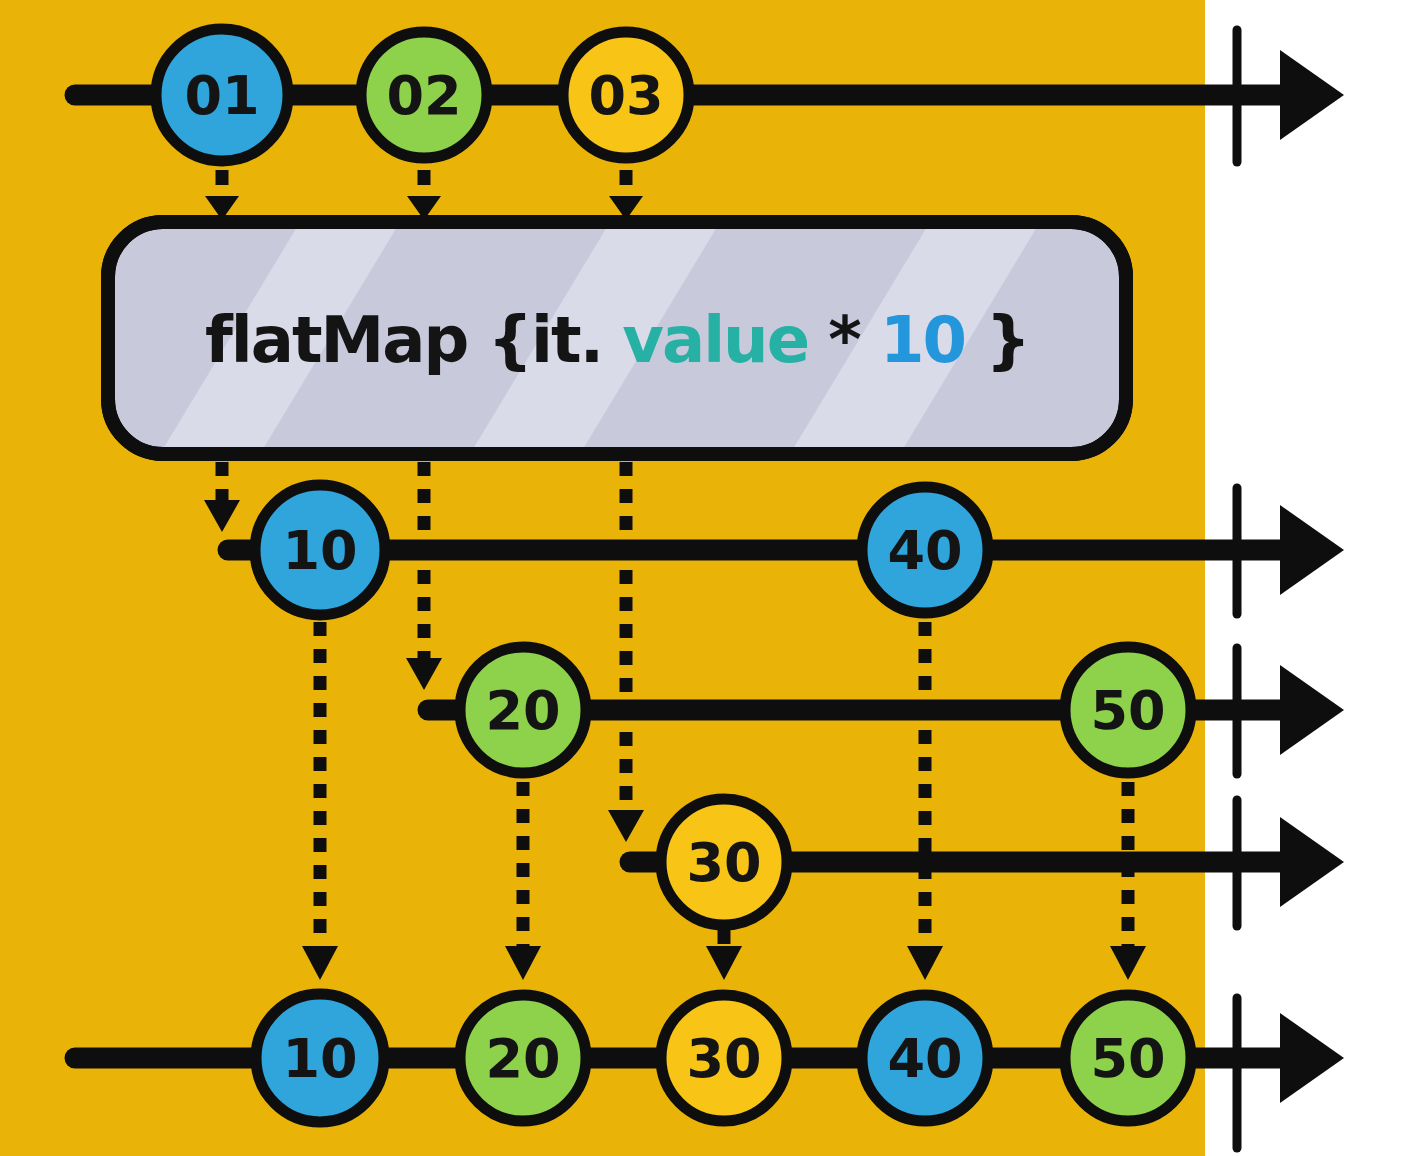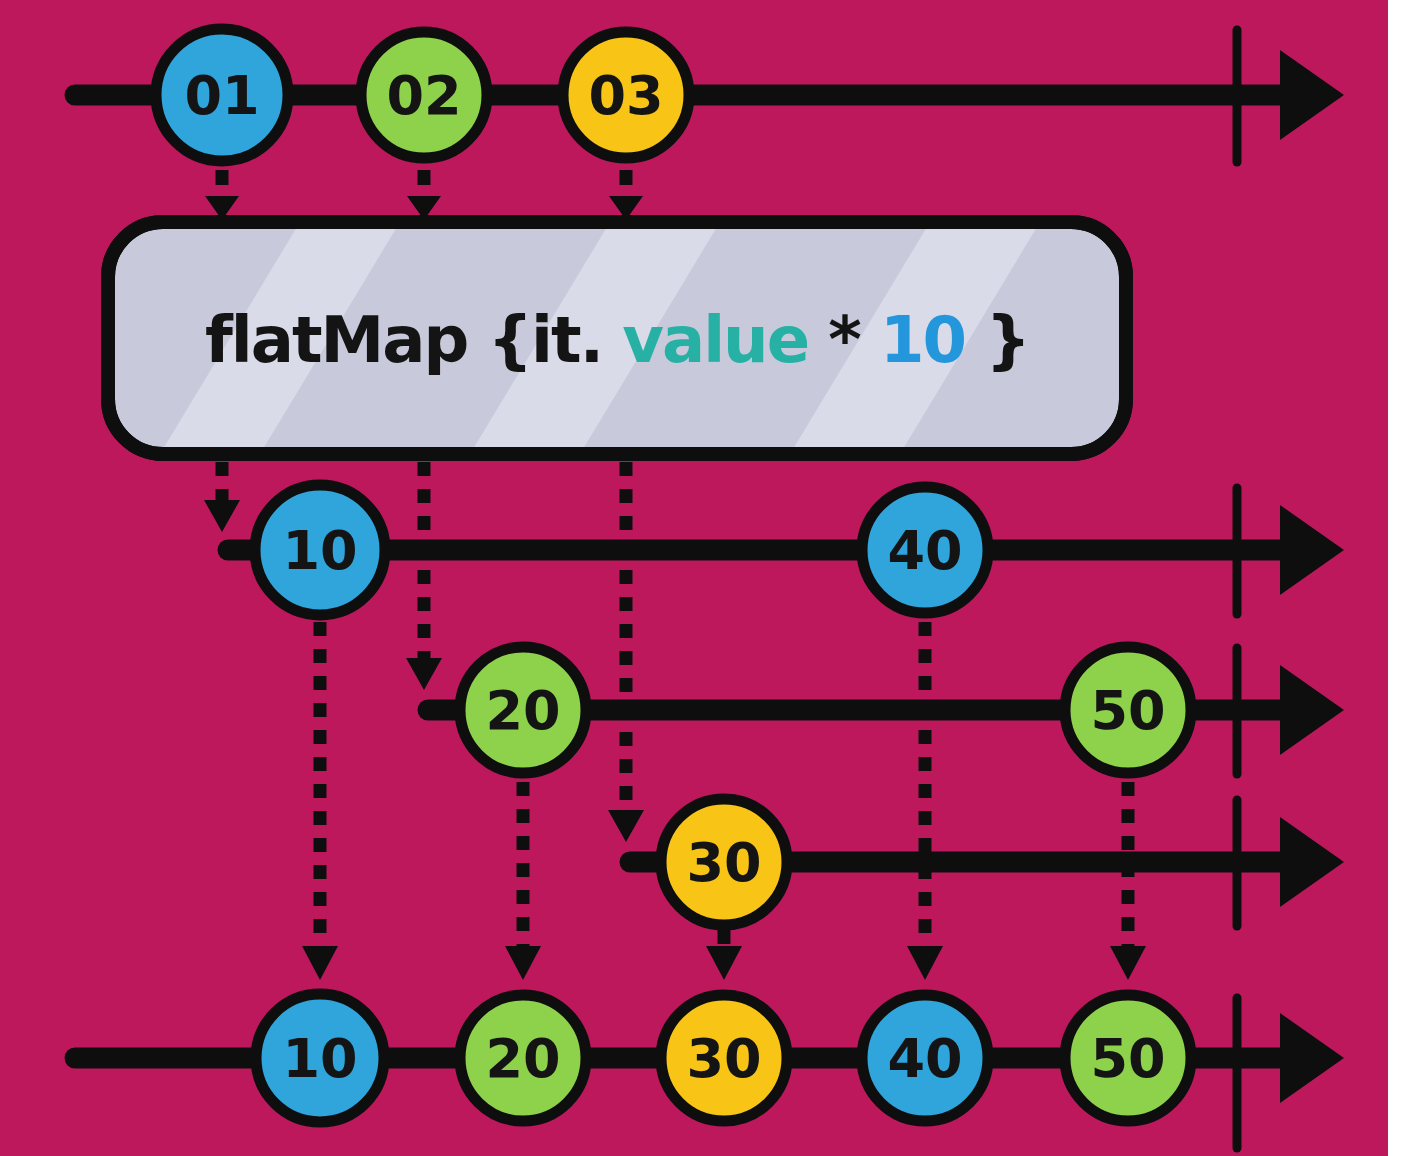--- a/index.html
+++ b/index.html
@@ -6,23 +6,23 @@
     margin: 0;
     padding: 0;
     background: #ffffff;
     width: 1401px;
     height: 1156px;
     overflow: hidden;
     font-family: "DejaVu Sans", "Liberation Sans", sans-serif;
   }
   .stage {
     position: relative;
-    width: 1388px;
+    width: 1205px;
     height: 1156px;
-    background: #be185d;
+    background: #eab308;
   }
   svg { display: block; }
   .marble-label {
     font-family: "DejaVu Sans", "Liberation Sans", sans-serif;
     font-weight: 700;
     font-size: 54px;
     fill: #141414;
   }
   .operator-text {
     font-family: "DejaVu Sans", "Liberation Sans", sans-serif;

